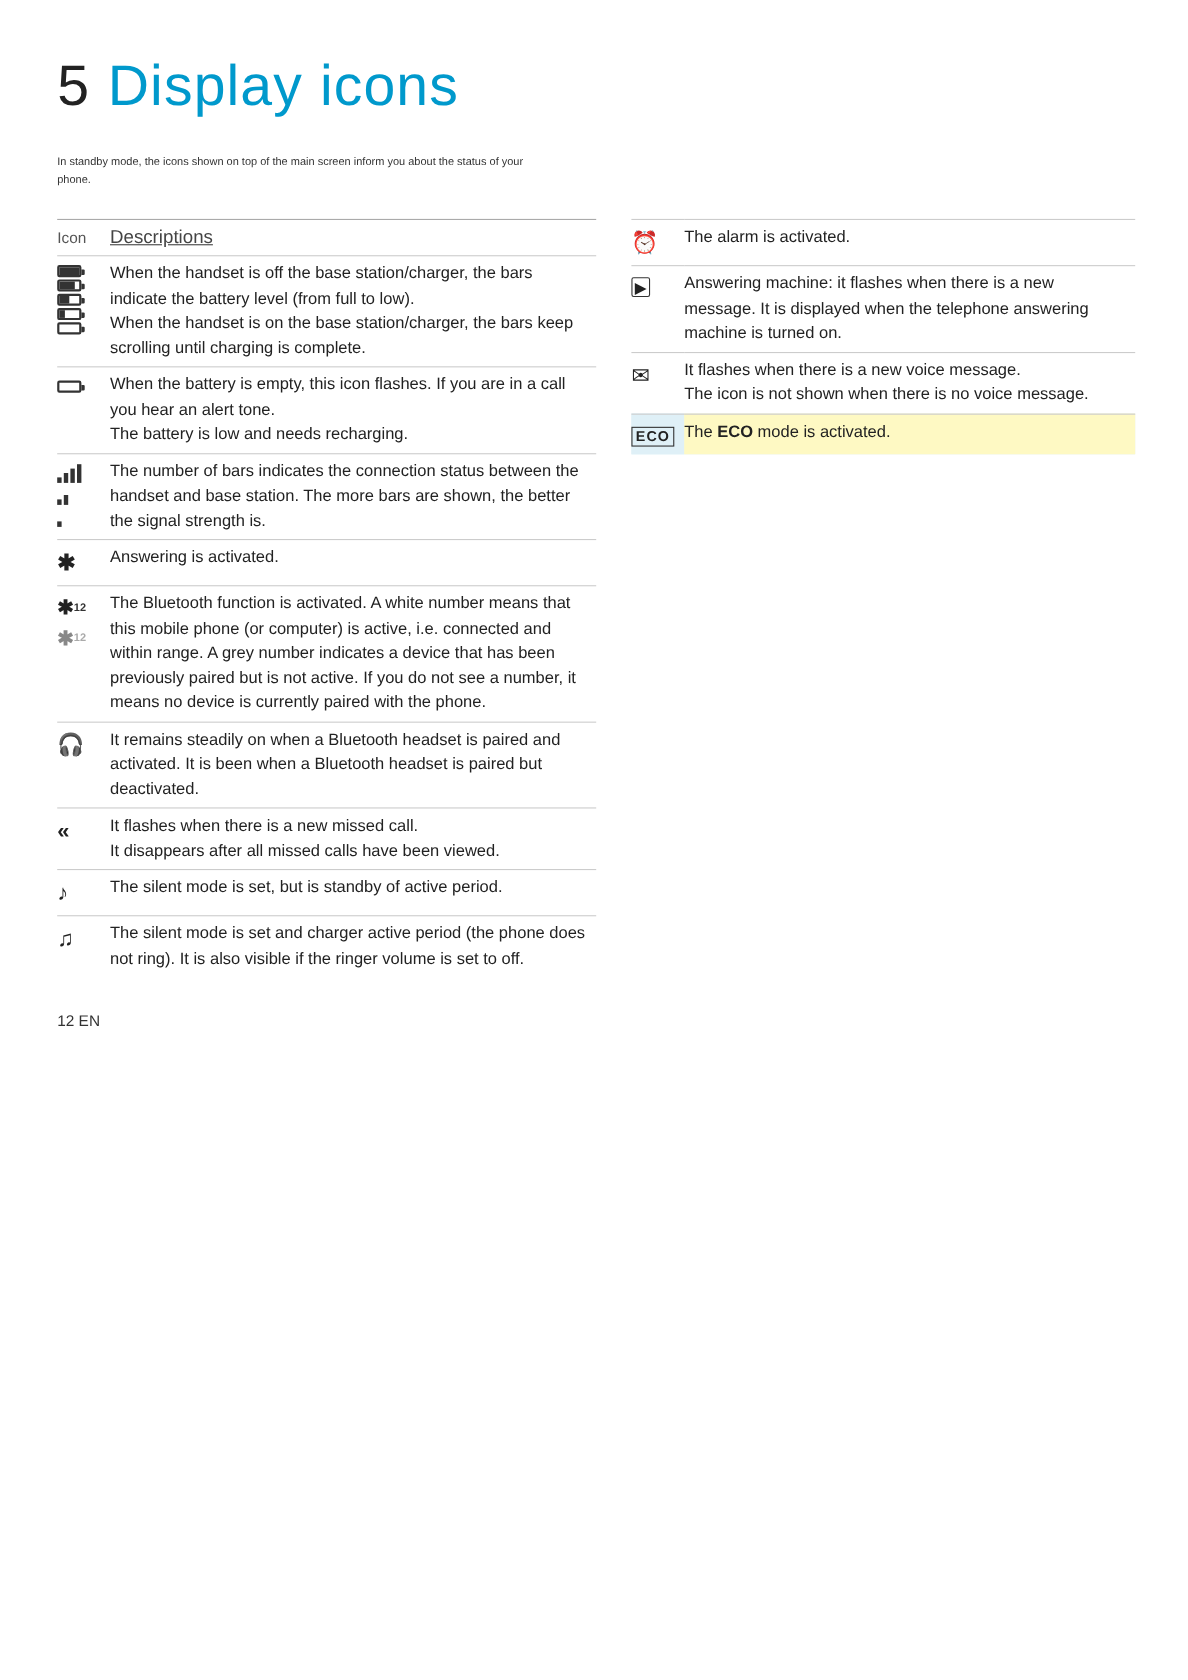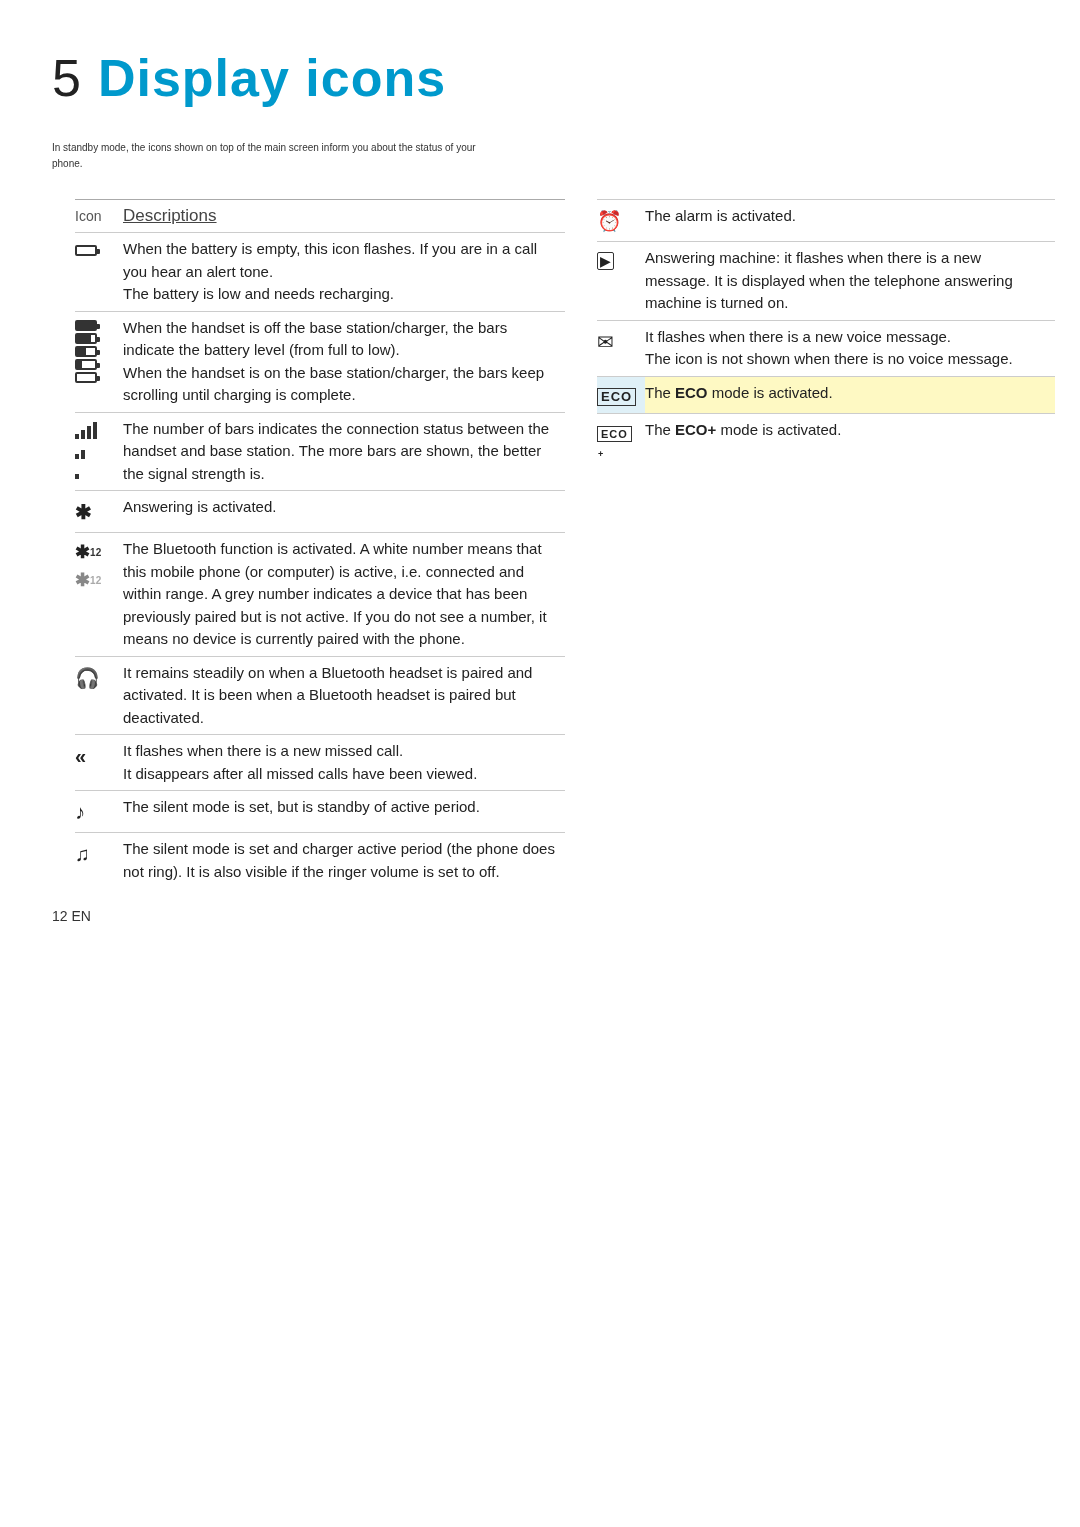--- a/index.html
+++ b/index.html
@@ -29,21 +29,20 @@
       font-size: 10px;
       color: #333;
       margin-bottom: 28px;
       line-height: 1.55;
       max-width: 430px;
     }
     .main-layout {
       display: flex;
       gap: 0;
       align-items: flex-start;
-      margin-left: 23px;
     }
     .left-col {
       width: 490px;
       flex-shrink: 0;
     }
     .right-col {
       width: 490px;
       flex-shrink: 0;
       padding-left: 32px;
     }
@@ -142,78 +141,78 @@
     .eco-label {
       font-size: 13px;
       font-weight: 700;
       letter-spacing: 1px;
       border: 1.5px solid #333;
       padding: 1px 3px;
       display: inline-block;
       line-height: 1.1;
     }
     .footer-text {
-      margin-top: 20px;
+      margin-top: 32px;
       font-size: 14px;
       color: #333;
     }
     .page-num {
       display: inline-block;
       margin-right: 8px;
     }
   </style>
 </head>
 <body>
 
 <h1 class="page-title">
-  <span class="chapter-num">5</span><span style="color:#0099cc;font-weight:700;">Display icons</span>
+  <span class="chapter-num">5</span><span style="color:#0099cc;font-weight:400;">Display icons</span>
 </h1>
 
 <p class="intro-text">In standby mode, the icons shown on top of the main screen inform you about the status of your phone.</p>
 
 <div class="main-layout">
 
   <div class="left-col">
     <table class="icon-table">
       <thead>
         <tr>
           <th class="icon-col">Icon</th>
           <th style="font-size:17px;color:#444;font-weight:400;text-decoration:underline;">Descriptions</th>
         </tr>
       </thead>
       <tbody>
 
         <tr class="has-border-top">
           <td class="icon-col">
-            <div class="bat-icon" style="margin-top:4px;"><div class="bat-fill"></div></div>
-          </td>
-          <td>When the battery is empty, this icon flashes. If you are in a call you hear an alert tone.<br>The battery is low and needs recharging.</td>
-        </tr>
-
-        <tr class="has-border-top">
-          <td class="icon-col">
             <div class="battery-stack">
               <div class="bat-icon bat-full">
                   <div class="bat-fill"></div>
                 </div>
               <div class="bat-icon bat-3q">
                   <div class="bat-fill"></div>
                 </div>
               <div class="bat-icon bat-half">
                   <div class="bat-fill"></div>
                 </div>
               <div class="bat-icon bat-1q">
                   <div class="bat-fill"></div>
                 </div>
               <div class="bat-icon bat-empty">
                   <div class="bat-fill"></div>
                 </div>
             </div>
           </td>
           <td>When the handset is off the base station/charger, the bars indicate the battery level (from full to low).<br>When the handset is on the base station/charger, the bars keep scrolling until charging is complete.</td>
+        </tr>
+
+        <tr class="has-border-top">
+          <td class="icon-col">
+            <div class="bat-icon" style="margin-top:4px;"><div class="bat-fill"></div></div>
+          </td>
+          <td>When the battery is empty, this icon flashes. If you are in a call you hear an alert tone.<br>The battery is low and needs recharging.</td>
         </tr>
 
         <tr class="has-border-top">
           <td class="icon-col">
             <div style="display:flex;flex-direction:column;gap:2px;padding-top:2px;">
               <div class="signal-bars">
                 <div class="sig-bar" style="height:5px;"></div>
                 <div class="sig-bar" style="height:9px;"></div>
                 <div class="sig-bar" style="height:13px;"></div>
                 <div class="sig-bar" style="height:17px;"></div>
@@ -309,28 +308,20 @@
           <td>It flashes when there is a new voice message.<br>The icon is not shown when there is no voice message.</td>
         </tr>
 
         <tr class="has-border-top shaded" style="background:#dff0f7;">
           <td class="icon-col" style="background:#dff0f7;">
             <span class="eco-label">ECO</span>
           </td>
           <td style="background:#fef9c3;">The <strong>ECO</strong> mode is activated.</td>
         </tr>
 
-        <tr class="has-border-top">
-          <td class="icon-col">
-            <div style="display:inline-block;position:relative;">
-              <span class="eco-label" style="font-size:11px;">ECO</span><span style="font-size:9px;font-weight:700;vertical-align:super;margin-left:1px;">+</span>
-            </div>
-          </td>
-          <td>The <strong>ECO+</strong> mode is activated.</td>
-        </tr>
       </tbody>
     </table>
   </div>
 </div>
 
 <div class="footer-text">
   <span class="page-num">12    EN</span>
 </div>
 
 </body></html>

